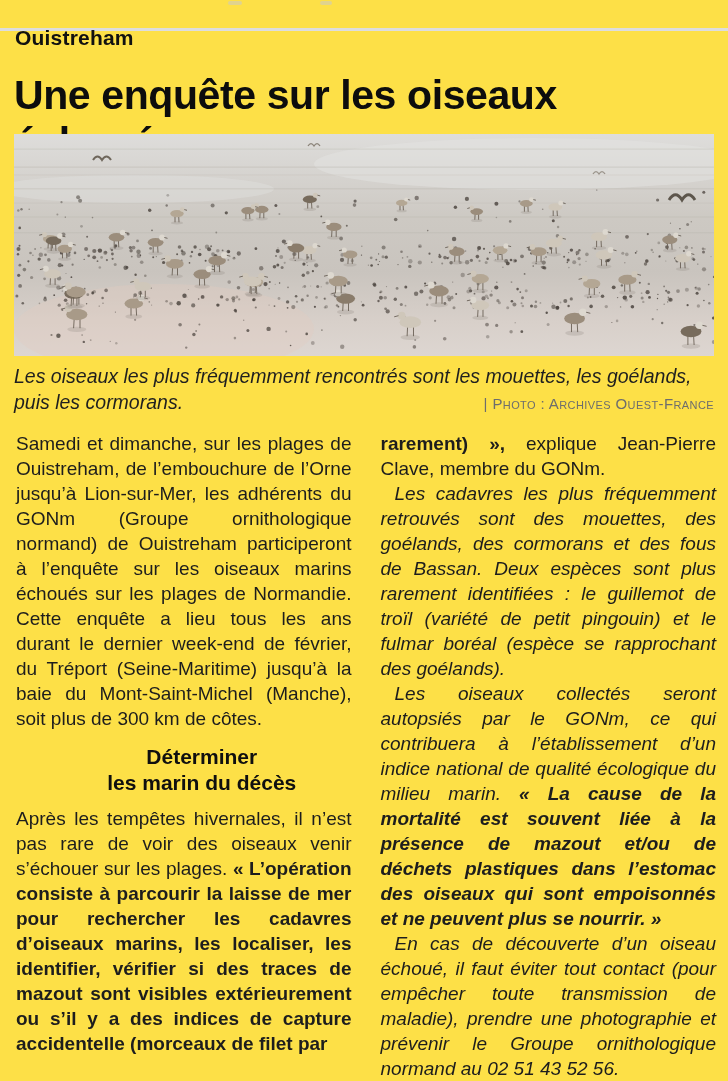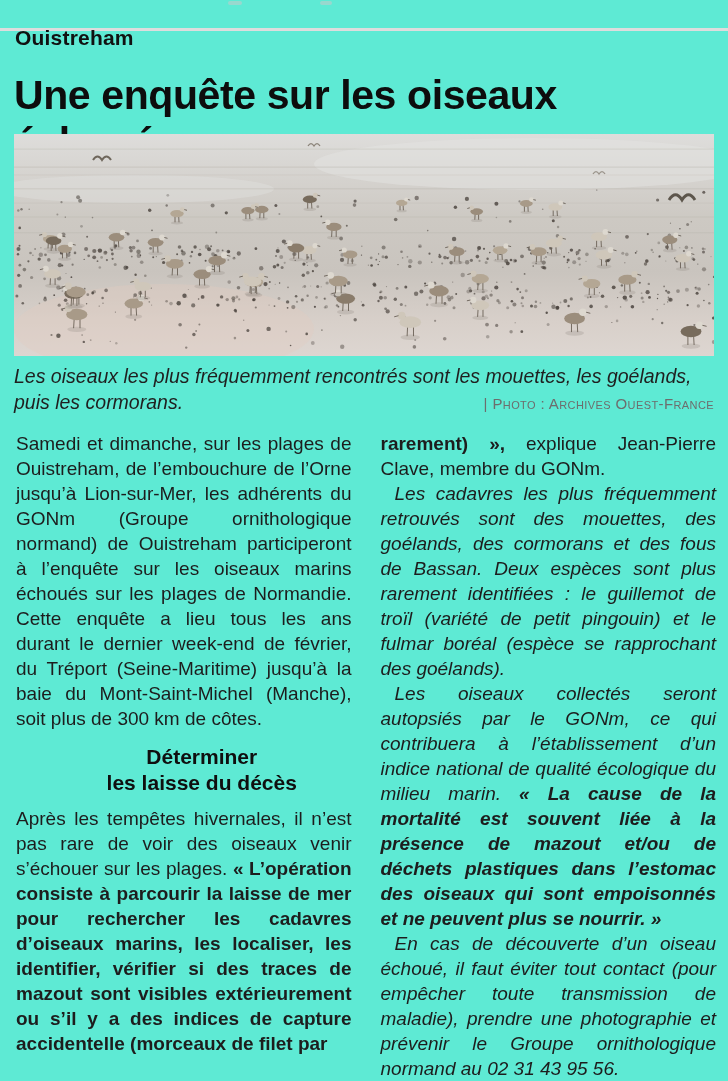--- a/index.html
+++ b/index.html
@@ -1,17 +1,17 @@
 <!DOCTYPE html>
 <html lang="fr"><head>
 <meta charset="utf-8">
 <style>
   html, body { margin:0; padding:0; background:#ffffff; }
   body { font-family:"Liberation Sans", sans-serif; color:#1c1c1c; }
-  .page { position:relative; width:728px; height:1081px; background:#5eead4; overflow:hidden; }
+  .page { position:relative; width:728px; height:1081px; background:#fde047; overflow:hidden; }
 
   .top-artifact { position:absolute; top:1px; height:4px; border-radius:2px; background:#c9c9c9; opacity:.55; }
   .ta1 { left:228px; width:14px; }
   .ta2 { left:320px; width:12px; }
 
   .divider { position:absolute; top:28px; left:0; width:728px; height:3px; background:#dddddd; }
 
   .kicker-wrap { position:absolute; top:30px; left:15px; height:20px; overflow:hidden; }
   .kicker { font-size:21px; font-weight:bold; line-height:24px; margin-top:-4px; color:#111; letter-spacing:.2px; }
 
@@ -1015,26 +1015,26 @@
       <span class="credit">| Photo : Archives Ouest-France</span>
     </div>
   </div>
 
   <div class="body-cols">
 
     <div class="col">
       <p>Samedi et dimanche, sur les plages de Ouistreham, de l’embouchure de l’Orne jusqu’à Lion-sur-Mer, les adhérents du GONm (Groupe ornithologique normand) de Ouistreham participeront à l’enquête sur les oiseaux marins échoués sur les plages de Normandie. Cette enquête a lieu tous les ans durant le dernier week-end de février, du Tréport (Seine-Maritime) jusqu’à la baie du Mont-Saint-Michel (Manche), soit plus de 300 km de côtes.</p>
       <h2 class="subhead">
         <span>Déterminer</span><br>
-        <span>les laisse du décès</span>
+        <span>les marin du décès</span>
       </h2>
       <p><span>Après les tempêtes hivernales, il n’est pas rare de voir des oiseaux venir s’échouer sur les plages. </span><span class="bold">« L’opération consiste à parcourir la laisse de mer pour rechercher les cadavres d’oiseaux marins, les localiser, les identifier, vérifier si des traces de mazout sont visibles extérieurement ou s’il y a des indices de capture accidentelle (morceaux de filet par</span></p>
     </div>
 
     <div class="col">
       <p><span class="bold">rarement) », </span><span>explique Jean-Pierre Clave, membre du GONm.</span></p>
       <p class="indent">Les cadavres les plus fréquemment retrouvés sont des mouettes, des goélands, des cormorans et des fous de Bassan. Deux espèces sont plus rarement identifiées : le guillemot de troïl (variété de petit pingouin) et le fulmar boréal (espèce se rapprochant des goélands).</p>
       <p class="indent"><span>Les oiseaux collectés seront autopsiés par le GONm, ce qui contribuera à l’établissement d’un indice national de qualité écologique du milieu marin. </span><span class="bold">« La cause de la mortalité est souvent liée à la présence de mazout et/ou de déchets plastiques dans l’estomac des oiseaux qui sont empoisonnés et ne peuvent plus se nourrir. »</span></p>
-      <p class="indent">En cas de découverte d’un oiseau échoué, il faut éviter tout contact (pour empêcher toute transmission de maladie), prendre une photographie et prévenir le Groupe ornithologique normand au 02 31 43 95 56.</p>
+      <p class="indent">En cas de découverte d’un oiseau échoué, il faut éviter tout contact (pour empêcher toute transmission de maladie), prendre une photographie et prévenir le Groupe ornithologique normand au 02 51 43 52 56.</p>
     </div>
 
   </div>
 </div>
 
 </body></html>

